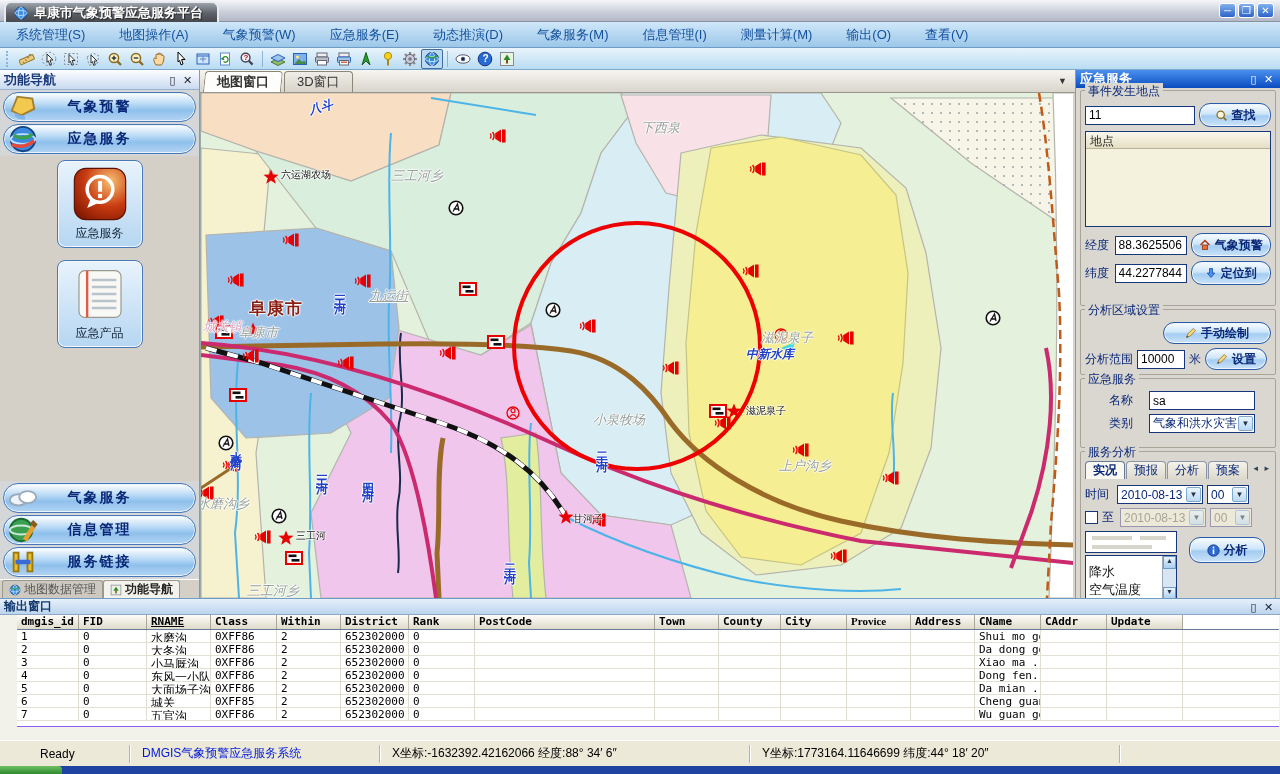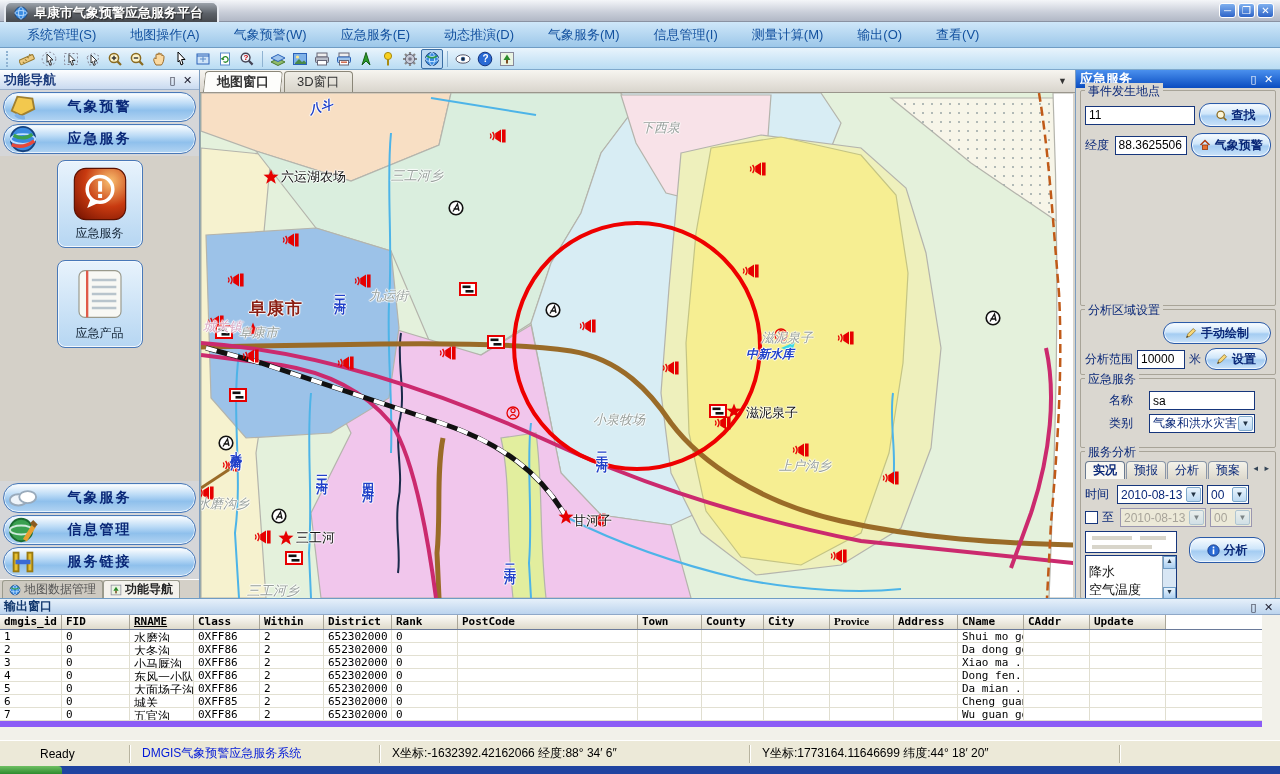--- a/index.html
+++ b/index.html
@@ -11,21 +11,21 @@
     background:linear-gradient(180deg,#f4f6f9,#c8cdd8 60%,#b2b8c6); border-bottom:1px solid #8a92a2; }
   #title-tab { position:absolute; left:4px; top:1px; height:21px; padding:0 14px 0 8px; display:flex; align-items:center; gap:6px;
     background:linear-gradient(180deg,#9ca3ab,#5c6168 55%,#46494e); border:2px solid #e7eaf0; border-bottom:none; border-radius:7px 7px 0 0; }
   #title-tab .ttl { color:#fff; font-weight:bold; font-size:13px; text-shadow:1px 1px 1px #222; white-space:nowrap; }
   .winbtn { width:17px; height:15px; border-radius:3px; border:1px solid #fff; color:#fff; font-size:10px; line-height:13px; text-align:center;
     background:linear-gradient(180deg,#7fb0ef,#2e64c8); margin-left:2px; display:inline-block; }
   #winbtns { position:absolute; right:6px; top:3px; display:flex; }
 
   
   #menubar { position:absolute; left:0; top:22px; width:1280px; height:26px;
-    background:linear-gradient(180deg,#cfe7f9,#9cc7e9); border-bottom:1px solid #6f9cc4; display:flex; align-items:center; padding-left:27px; gap:34px; }
+    background:linear-gradient(180deg,#cfe7f9,#9cc7e9); border-bottom:1px solid #6f9cc4; display:flex; align-items:center; padding-left:16px; gap:34px; }
   .menu-item { color:#12509e; font-size:13px; white-space:nowrap; cursor:default; }
 
   
   #toolbar { position:absolute; left:0; top:48px; width:1280px; height:22px;
     background:linear-gradient(180deg,#e9f4fc,#b9dcf3); border-bottom:1px solid #7fa9cc; display:flex; align-items:center; padding-left:2px; }
   #tb-grip { width:6px; height:16px; border-left:2px dotted #8fb3d2; margin:0 4px; }
   .tbtn { width:22px; height:20px; display:flex; align-items:center; justify-content:center; }
   .tbtn.active { border:1px solid #3a6ea5; background:#bcd9f2; border-radius:2px; }
   .tb-sep { width:1px; height:16px; background:#8fb3d2; margin:0 4px; }
 
@@ -56,21 +56,21 @@
   .map-tab { height:21px; padding:0 12px; display:flex; align-items:center; font-size:13px; color:#333;
     border:1px solid #8a8678; border-bottom:none; border-radius:4px 4px 0 0; background:linear-gradient(180deg,#efede6,#d8d4ca); margin-right:2px; }
   .map-tab.active { background:#fdfdfb; font-weight:bold; transform:skewX(-6deg); }
   .map-tab.active span{ transform:skewX(6deg); }
   #map-tab-drop { position:absolute; right:8px; top:6px; font-size:9px; color:#333; }
   #mapcanvas { position:absolute; left:0; top:23px; width:873px; height:505px; background:#e4f1dc; overflow:hidden; border-left:1px solid #9aa; }
   #map-labels { position:absolute; left:0; top:0; width:100%; height:100%; pointer-events:none; }
   .mlabel { position:absolute; white-space:nowrap; text-shadow:1px 0 1px #fff,-1px 0 1px #fff,0 1px 1px #fff,0 -1px 1px #fff; }
   .mlabel.place { color:#98a09c; font-style:italic; font-size:13px; }
   .mlabel.place-pink { color:#d8a8c4; font-style:italic; font-size:13px; }
-  .mlabel.town { color:#111; font-size:13px; }
+  .mlabel.town { color:#111; font-size:10px; }
   .mlabel.city { color:#8b1f14; font-size:17px; font-weight:bold; letter-spacing:1px; }
   .mlabel.river { color:#2040c8; font-size:12px; font-weight:bold; font-style:italic; }
   .mlabel.river-v { color:#2040c8; font-size:12px; font-weight:bold; writing-mode:vertical-rl; text-orientation:upright; letter-spacing:4px; }
 
   
   #rightpanel { position:absolute; left:1075px; top:0; width:205px; height:528px; background:#dad7d0; border-left:1px solid #7b9cc0; display:flex; flex-direction:column; }
   #rp-hdr { background:linear-gradient(180deg,#4a90ee,#0a4cc0); color:#fff; font-size:13px; }
   #rp-hdr .pin-ic,#rp-hdr .x-ic { color:#fff; }
   #rp-body { flex:1; padding:2px 4px; font-size:12px; color:#0a2878; position:relative; }
   .grp { border:1px solid #a8a498; border-radius:2px; margin-bottom:3px; position:relative; padding:8px 4px 4px 4px; }
@@ -93,21 +93,21 @@
   .chk { width:13px; height:13px; border:1px solid #16367c; background:#fff; display:inline-block; }
   #svc-list { border:1px solid #16367c; background:#fff; width:92px; height:46px; overflow:hidden; font-size:13px; color:#111; position:relative; }
   #svc-list .sc { position:absolute; right:0; top:0; bottom:0; width:14px; background:#d8e6f4; border-left:1px solid #9ab; display:flex; flex-direction:column; justify-content:space-between; }
   #svc-list .sc i { height:13px; background:linear-gradient(180deg,#eaf4fd,#a9cdef); border:1px solid #6f9cc4; font-style:normal; font-size:7px; text-align:center; color:#234; }
   #pre-list { border:1px solid #16367c; background:#fff; width:92px; height:22px; margin-bottom:2px; position:relative; }
   #pre-list b { position:absolute; background:#d8d5ca; height:4px; }
 
   
   #output { position:absolute; left:0; top:598px; width:1280px; height:142px; background:#f2f1ea; border-top:1px solid #6f9cc4; }
   #out-hdr { height:16px; background:linear-gradient(180deg,#e6f0fa,#bcd4ee); border-bottom:1px solid #8fa8c8; display:flex; align-items:center; padding:0 4px; font-weight:bold; color:#12386e; font-size:12px; }
-  #out-table { position:absolute; left:0; top:16px; width:1262px; height:112px; background:#fff; overflow:hidden; border-bottom:6px solid #8b5cf6; }
+  #out-table { position:absolute; left:17px; top:16px; width:1262px; height:112px; background:#fff; overflow:hidden; border-bottom:1px solid #8b5cf6; }
   .trow { display:flex; height:13px; border-bottom:1px solid #e2e0d2; font-family:"DejaVu Sans Mono","Liberation Mono",monospace; font-size:11px; color:#000; }
   .trow.head { height:15px; border-bottom:1px solid #6a7a9a; }
   .tcell { padding:0 4px; overflow:hidden; white-space:nowrap; border-right:1px solid #e0ded0; flex:none; }
   .head .tcell { background:linear-gradient(180deg,#fdfcf8,#dedacb); border-right:1px solid #aaa698; font-weight:bold; }
 
   
   #statusbar { position:absolute; left:0; top:740px; width:1280px; height:26px; background:#ece9d8; border-top:1px solid #fff; display:flex; align-items:center; font-size:12px; color:#000; }
   .st-sec { padding:0 12px; height:18px; display:flex; align-items:center; border-right:1px solid #b8b4a0; box-shadow:1px 0 0 #fff; white-space:nowrap; }
   #st-sys { color:#0018d8; }
   #taskbar { position:absolute; left:0; top:766px; width:1280px; height:8px; background:#1f43a0; }
@@ -534,21 +534,21 @@
             <use href="#cira" x="784" y="217" width="16" height="16"></use>
             <use href="#redsym" x="304.5" y="312.5" width="15" height="15"></use>
             <use href="#redsym" x="572.5" y="234.5" width="15" height="15"></use>
           </g>
       </svg>
       <div id="map-labels">
           <div class="mlabel river" style="left: 108px; top: 6px; transform: rotate(-15deg);">八斗</div>
           <div class="mlabel place" style="left: 440px; top: 26px;">下西泉</div>
           <div class="mlabel town" style="left: 80px; top: 75px;">六运湖农场</div>
           <div class="mlabel place" style="left: 190px; top: 74px;">三工河乡</div>
-          <div class="mlabel place" style="left: 168px; top: 194px;">九运街</div>
+          <div class="mlabel place" style="left: 168px; top: 194px; text-decoration: underline;">九运街</div>
           <div class="mlabel city" style="left: 48px; top: 204px;">阜康市</div>
           <div class="mlabel place-pink" style="left: 2px; top: 225px;">城关镇</div>
           <div class="mlabel place" style="left: 38px; top: 231px;">阜康市</div>
           <div class="mlabel river-v" style="left: 130px; top: 192px;">三工河</div>
           <div class="mlabel place" style="left: 560px; top: 236px;">滋泥泉子</div>
           <div class="mlabel river" style="left: 545px; top: 253px;">中新水库</div>
           <div class="mlabel town" style="left: 545px; top: 311px;">滋泥泉子</div>
           <div class="mlabel place" style="left: 392px; top: 318px;">小泉牧场</div>
           <div class="mlabel place" style="left: 578px; top: 364px;">上户沟乡</div>
           <div class="mlabel place" style="left: -4px; top: 402px;">水磨沟乡</div>
@@ -578,29 +578,42 @@
         <div class="row">
           <input class="txt" style="width: 110px;" value="11">
           <button class="xpbtn" style="width:74px;height:24px">
             <svg width="13" height="13" viewBox="0 0 16 16">
                 <circle cx="7" cy="7" r="4.5" fill="#fdf6d8" stroke="#8a6a20" stroke-width="1.5"></circle>
                 <line x1="10.5" y1="10.5" x2="14" y2="14" stroke="#8a6a20" stroke-width="2"></line>
               </svg>
             <span>查找</span>
           </button>
         </div>
+        <div id="loc-list">
+          <div class="lh">地点</div>
+        </div>
         <div class="row" style="margin-top:6px">
           <span style="width:28px">经度</span>
           <input class="txt" style="width: 72px;" value="88.3625506">
           <button class="xpbtn" style="width:88px;height:24px">
             <svg width="12" height="12" viewBox="0 0 16 16">
                 <path d="M2,8 L8,2 L14,8" fill="none" stroke="#b03a10" stroke-width="2"></path>
                 <rect x="4.5" y="8" width="7" height="6" fill="#e87030" stroke="#903008"></rect>
               </svg>
             <span>气象预警</span>
+          </button>
+        </div>
+        <div class="row">
+          <span style="width:28px">纬度</span>
+          <input class="txt" style="width: 72px;" value="44.2277844">
+          <button class="xpbtn" style="width:88px;height:24px">
+            <svg width="12" height="12" viewBox="0 0 16 16">
+                <path d="M8,14 L3,8 L6,8 L6,2 L10,2 L10,8 L13,8 Z" fill="#4a90ee" stroke="#1a4a9e"></path>
+              </svg>
+            <span>定位到</span>
           </button>
         </div>
       </div>
 
       <div class="grp" style="height:66px">
         <span class="grp-label">分析区域设置</span>
         <div class="row" style="justify-content:flex-end">
           <button class="xpbtn" style="width:108px;height:22px">
             <svg width="12" height="12" viewBox="0 0 16 16">
                 <path d="M2,14 L4,9 L11,2 L14,5 L7,12 Z" fill="#f8d878" stroke="#8a6a20"></path>

